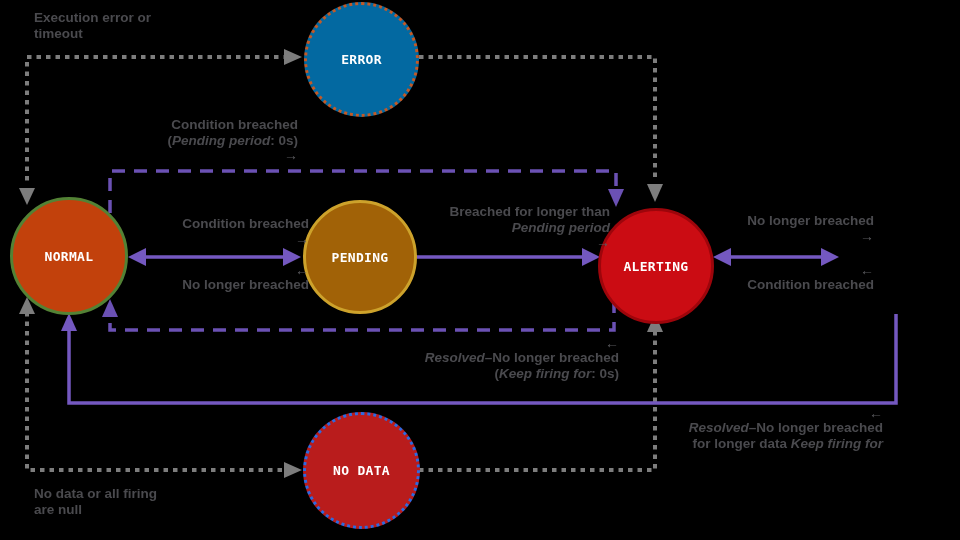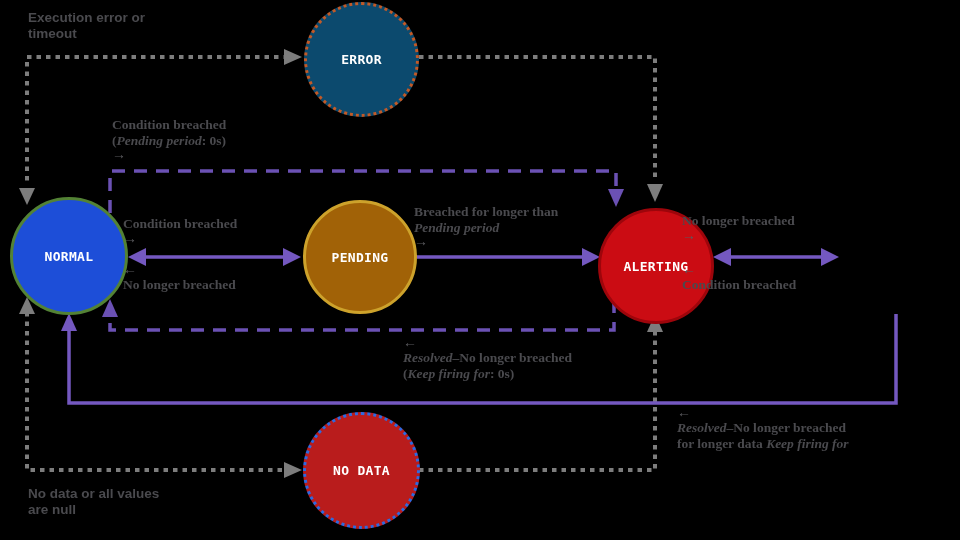--- a/index.html
+++ b/index.html
@@ -21,23 +21,23 @@
     display:flex;align-items:center;justify-content:center;
     border:3px solid transparent;box-sizing:border-box;
   }
   .state.dotted{border-style:dotted;}
   .state-label{
     font-family:"DejaVu Sans Mono",monospace;font-weight:bold;
     font-size:13px;color:#ffffff;letter-spacing:0.3px;white-space:nowrap;
   }
   .lbl{
     position:absolute;z-index:3;color:var(--label);font-weight:bold;
-    font-size:13.5px;line-height:15.5px;white-space:nowrap;
+    font-size:13.5px;line-height:15.5px;white-space:nowrap;margin-left:6px;
   }
-  .lbl.center{text-align:left;font-family:Liberation Serif, serif;}
+  .lbl.center{text-align:right;}
   .arrow-glyph{
     color:var(--glyph);font-size:14px;line-height:14px;font-weight:bold;
   }
 </style>
 </head>
 <body>
 
 <div class="canvas">
 
   <svg class="edges" width="960" height="540" viewBox="0 0 960 540">
@@ -90,42 +90,42 @@
       <path d="M 110 213 V 171 H 616 V 189" fill="none" stroke-width="3.5" stroke-dasharray="13 9"></path>
       <polygon points="616,207 608,189 624,189" stroke="none"></polygon>
     </g>
 
     <g stroke="#6b51b4" fill="#6b51b4">
       <path d="M 614 300 V 330 H 110 V 317" fill="none" stroke-width="3.5" stroke-dasharray="13 9"></path>
       <polygon points="110,299 102,317 118,317" stroke="none"></polygon>
     </g>
   </svg>
 
-  <div class="state" style="left:10px;top:197px;width:118px;height:118px;background:#1d4ed8;border-color:#538235">
+  <div class="state" style="left:10px;top:197px;width:118px;height:118px;background:#c2410c;border-color:#538235">
     <span class="state-label">NORMAL</span>
   </div>
-  <div class="state dotted" style="left:304px;top:2px;width:115px;height:115px;background:#0c4a6e;border-color:#c25a28">
+  <div class="state dotted" style="left:304px;top:2px;width:115px;height:115px;background:#0369a1;border-color:#c25a28">
     <span class="state-label">ERROR</span>
   </div>
   <div class="state" style="left:303px;top:200px;width:114px;height:114px;background:#a16207;border-color:#cda22b">
     <span class="state-label">PENDING</span>
   </div>
   <div class="state" style="left:598px;top:208px;width:116px;height:116px;background:#cb0c13;border-color:#9d050b">
     <span class="state-label">ALERTING</span>
   </div>
   <div class="state dotted" style="left:303px;top:412px;width:117px;height:117px;background:#b91c1c;border-color:#2e6ae0">
     <span class="state-label">NO DATA</span>
   </div>
 
   <div class="lbl" style="left:28px;top:10px">
     <div>Execution error or</div>
     <div>timeout</div>
   </div>
   <div class="lbl" style="left:28px;top:486px">
-    <div>No data or all values</div>
+    <div>No data or all firing</div>
     <div>are null</div>
   </div>
 
   <div class="lbl center" style="left:112px;top:117px;width:180px">
     <div>Condition breached</div>
     <div><span>(</span><i>Pending period</i><span>: 0s)</span></div>
     <div class="arrow-glyph">→</div>
   </div>
 
   <div class="lbl center" style="left:123px;top:216px;width:180px">

